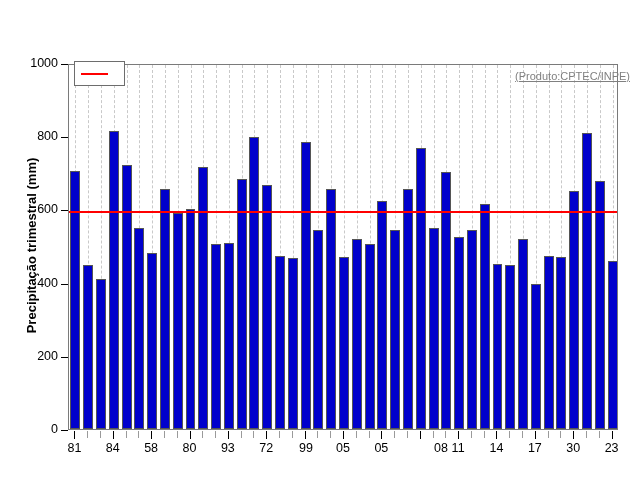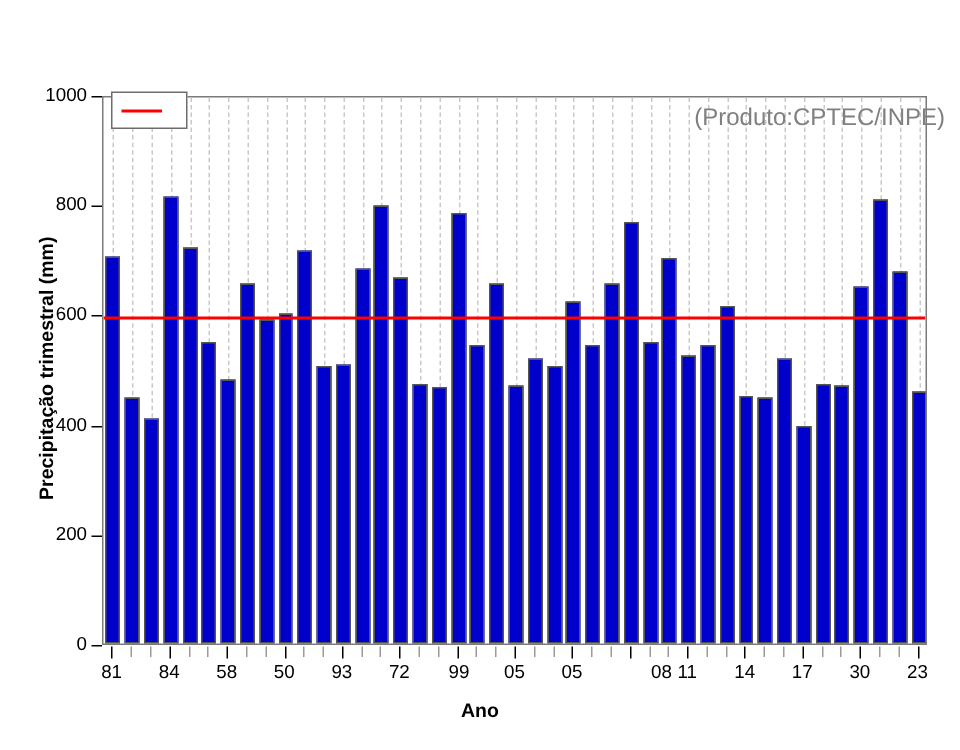--- a/index.html
+++ b/index.html
@@ -159,33 +159,33 @@
     font-size: 11.5px;
     color: #000000;
     white-space: nowrap;
   }
 
   
   #credit {
     position: absolute;
     right: 10px;
     top: 70px;
-    font-size: 16px;
+    font-size: 11px;
     color: #808080;
     white-space: nowrap;
+    text-decoration: underline;
   }
 </style>
 </head>
 <body>
 
 <div id="figure">
 
 
   <div id="ylabel">Precipitação trimestral (mm)</div>
-  <div id="xlabel">Ano</div>
 
   <div id="yaxis-group"></div>
   <div id="xaxis-group"></div>
 
   <div id="plot-frame">
     <div id="gridlines">
         <div class="vgrid" style="left: 6.39535px;"></div>
         <div class="vgrid" style="left: 19.186px;"></div>
         <div class="vgrid" style="left: 31.9767px;"></div>
         <div class="vgrid" style="left: 44.7674px;"></div>
@@ -301,21 +301,21 @@
     <div class="xtick minor" style="left: 99.9767px;"></div>
     <div class="xtick" style="left: 112.767px;"></div>
     <div class="xtick-label" style="left: 112.767px;">84</div>
     <div class="xtick minor" style="left: 125.558px;"></div>
     <div class="xtick minor" style="left: 138.349px;"></div>
     <div class="xtick" style="left: 151.14px;"></div>
     <div class="xtick-label" style="left: 151.14px;">58</div>
     <div class="xtick minor" style="left: 163.93px;"></div>
     <div class="xtick minor" style="left: 176.721px;"></div>
     <div class="xtick" style="left: 189.512px;"></div>
-    <div class="xtick-label" style="left: 189.512px;">50</div>
+    <div class="xtick-label" style="left: 189.512px;">80</div>
     <div class="xtick minor" style="left: 202.302px;"></div>
     <div class="xtick minor" style="left: 215.093px;"></div>
     <div class="xtick" style="left: 227.884px;"></div>
     <div class="xtick-label" style="left: 227.884px;">93</div>
     <div class="xtick minor" style="left: 240.674px;"></div>
     <div class="xtick minor" style="left: 253.465px;"></div>
     <div class="xtick" style="left: 266.256px;"></div>
     <div class="xtick-label" style="left: 266.256px;">72</div>
     <div class="xtick minor" style="left: 279.047px;"></div>
     <div class="xtick minor" style="left: 291.837px;"></div>

